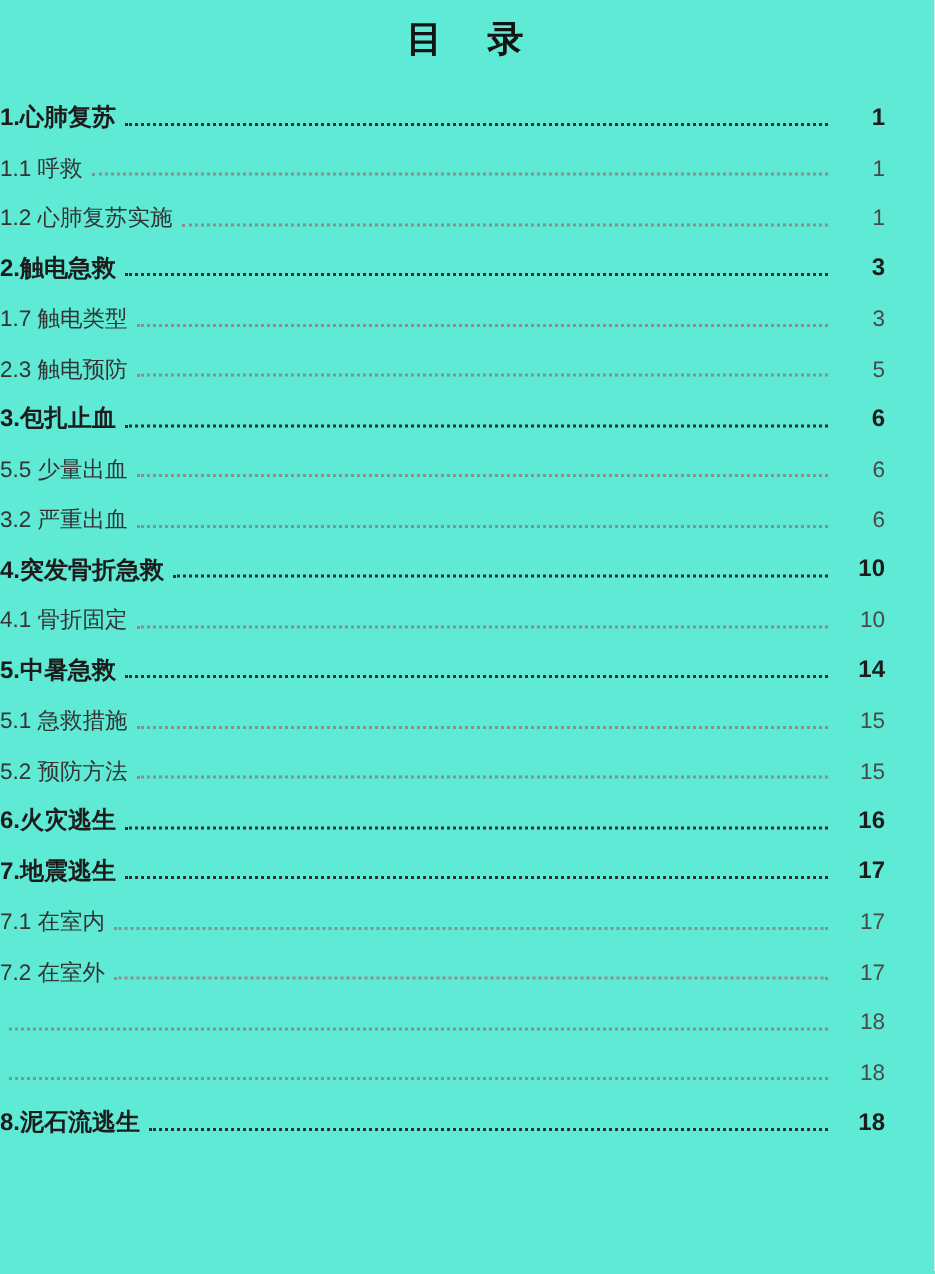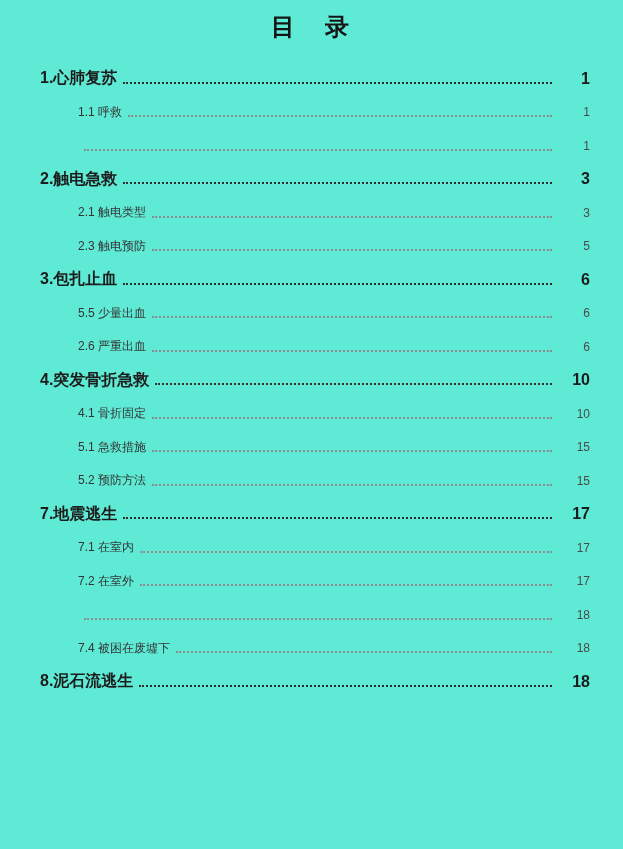--- a/index.html
+++ b/index.html
@@ -32,29 +32,27 @@
   }
   .row {
     display: flex;
     align-items: center;
     height: 33.5px;
     box-sizing: border-box;
     padding-right: 33px;
     white-space: nowrap;
   }
   .row.l1 {
-    padding-left: 40px;
     font-weight: bold;
     font-size: 16px;
     color: #1c1c1c;
   }
   .row.l2 {
-    padding-left: 78px;
     font-weight: normal;
-    font-size: 12px;
+    font-size: 15px;
     color: #343434;
   }
   .label {
     flex: 0 0 auto;
   }
   .leader {
     flex: 1 1 auto;
     border-bottom: 2px dotted #2e2e2e;
     position: relative;
     top: 4px;
@@ -82,72 +80,83 @@
         <span class="label">1.心肺复苏</span>
         <span class="leader"></span>
         <span class="pagenum">1</span>
       </div>
       <div class="row l2">
         <span class="label">1.1 呼救</span>
         <span class="leader"></span>
         <span class="pagenum">1</span>
       </div>
       <div class="row l2">
+        <span class="label">1.2 心肺复苏实施</span>
         <span class="leader"></span>
         <span class="pagenum">1</span>
       </div>
       <div class="row l1">
         <span class="label">2.触电急救</span>
         <span class="leader"></span>
         <span class="pagenum">3</span>
       </div>
       <div class="row l2">
-        <span class="label">2.1 触电类型</span>
+        <span class="label">1.7 触电类型</span>
         <span class="leader"></span>
         <span class="pagenum">3</span>
       </div>
       <div class="row l2">
         <span class="label">2.3 触电预防</span>
         <span class="leader"></span>
         <span class="pagenum">5</span>
       </div>
       <div class="row l1">
         <span class="label">3.包扎止血</span>
         <span class="leader"></span>
         <span class="pagenum">6</span>
       </div>
       <div class="row l2">
         <span class="label">5.5 少量出血</span>
         <span class="leader"></span>
         <span class="pagenum">6</span>
       </div>
       <div class="row l2">
-        <span class="label">2.6 严重出血</span>
+        <span class="label">3.2 严重出血</span>
         <span class="leader"></span>
         <span class="pagenum">6</span>
       </div>
       <div class="row l1">
         <span class="label">4.突发骨折急救</span>
         <span class="leader"></span>
         <span class="pagenum">10</span>
       </div>
       <div class="row l2">
         <span class="label">4.1 骨折固定</span>
         <span class="leader"></span>
         <span class="pagenum">10</span>
       </div>
+      <div class="row l1">
+        <span class="label">5.中暑急救</span>
+        <span class="leader"></span>
+        <span class="pagenum">14</span>
+      </div>
       <div class="row l2">
         <span class="label">5.1 急救措施</span>
         <span class="leader"></span>
         <span class="pagenum">15</span>
       </div>
       <div class="row l2">
         <span class="label">5.2 预防方法</span>
         <span class="leader"></span>
         <span class="pagenum">15</span>
+      </div>
+      <div class="row l1">
+        <span class="label">6.火灾逃生</span>
+        <span class="leader"></span>
+        <span class="pagenum">16</span>
       </div>
       <div class="row l1">
         <span class="label">7.地震逃生</span>
         <span class="leader"></span>
         <span class="pagenum">17</span>
       </div>
       <div class="row l2">
         <span class="label">7.1 在室内</span>
         <span class="leader"></span>
         <span class="pagenum">17</span>
@@ -155,21 +164,20 @@
       <div class="row l2">
         <span class="label">7.2 在室外</span>
         <span class="leader"></span>
         <span class="pagenum">17</span>
       </div>
       <div class="row l2">
         <span class="leader"></span>
         <span class="pagenum">18</span>
       </div>
       <div class="row l2">
-        <span class="label">7.4 被困在废墟下</span>
         <span class="leader"></span>
         <span class="pagenum">18</span>
       </div>
       <div class="row l1">
         <span class="label">8.泥石流逃生</span>
         <span class="leader"></span>
         <span class="pagenum">18</span>
       </div>
     </div>
 </div>

